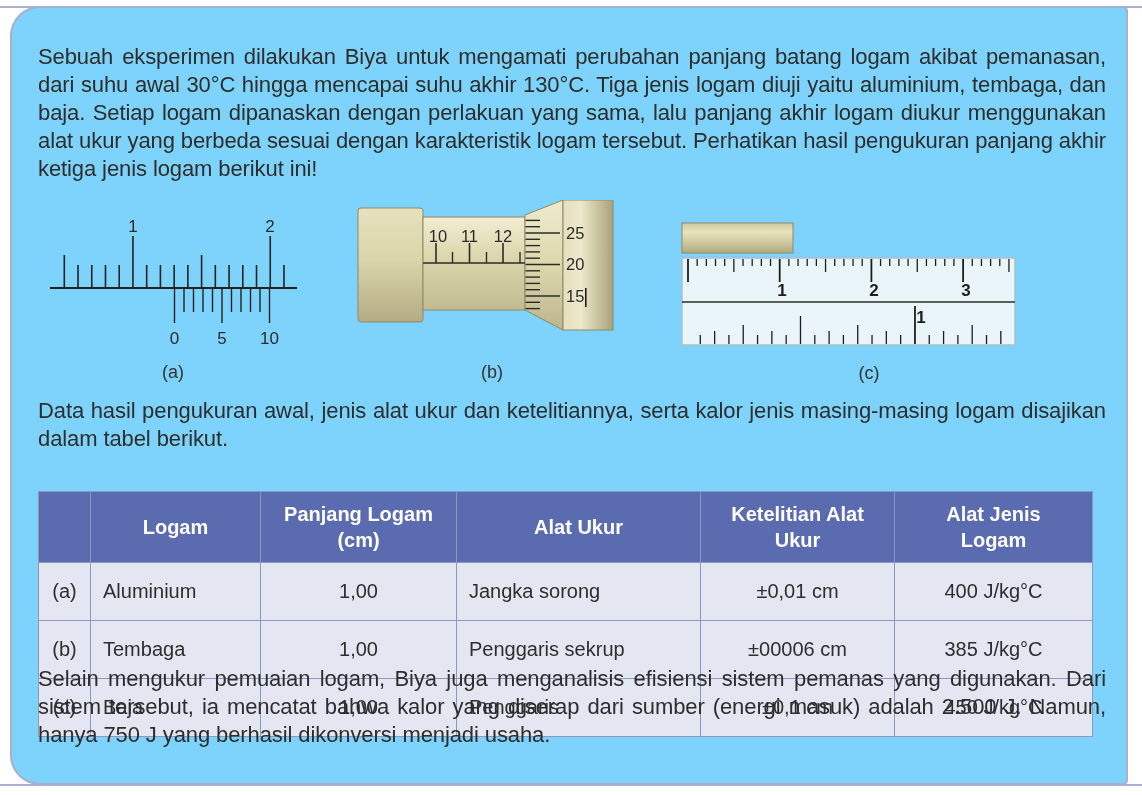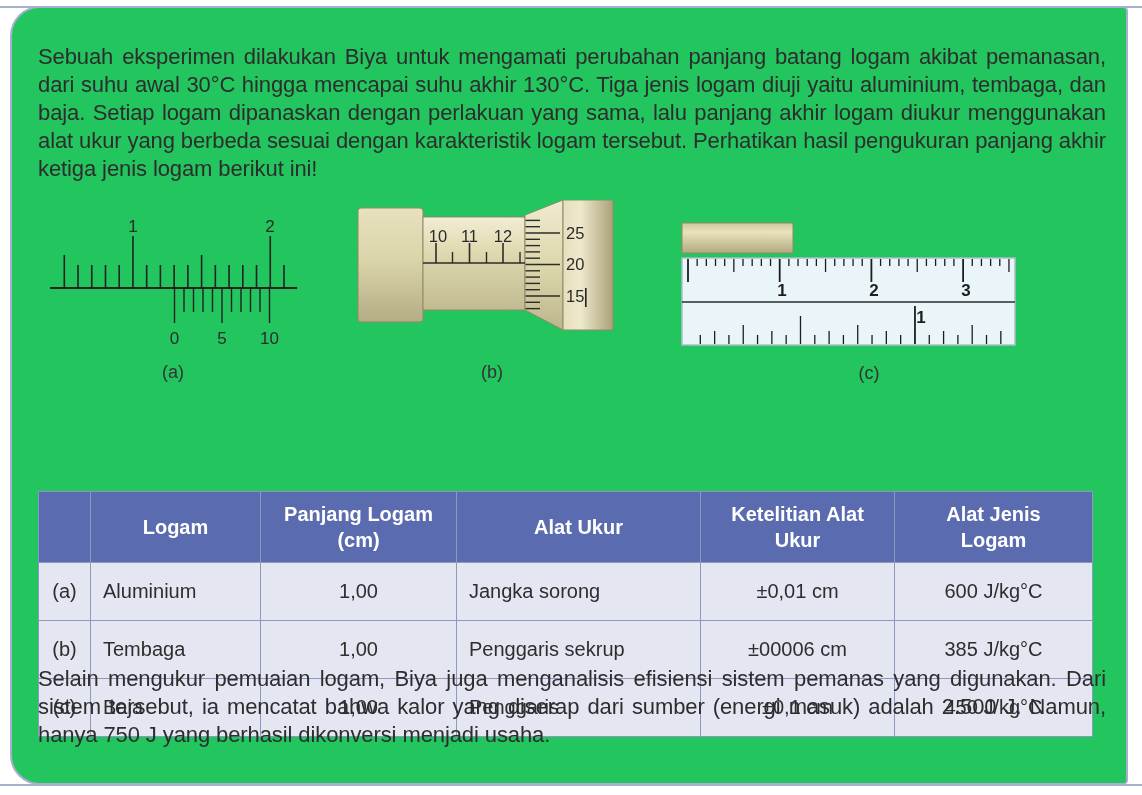--- a/index.html
+++ b/index.html
@@ -6,21 +6,21 @@
   body{
     width:1142px;height:795px;position:relative;background:#ffffff;
     font-family:"Liberation Sans","DejaVu Sans",sans-serif;
     color:#2e2e2e;overflow:hidden;
   }
   .rule{position:absolute;left:0;width:1142px;height:2px;background:#aab2cf;}
   .rule-top{top:6px;}
   .rule-bottom{top:784px;}
   .card{
     position:absolute;left:10px;top:6px;width:1114px;height:775px;
-    background:#22c55e;border:2px solid #a6afd0;
+    background:#7dd3fc;border:2px solid #a6afd0;
     border-radius:30px 5px 5px 30px;
   }
   .para{
     position:absolute;left:26px;width:1068px;margin:0;
     font-size:22px;line-height:28px;text-align:justify;
     letter-spacing:-0.1px;color:#2d2d2d;
   }
   .para-intro{top:35px;}
   .para-table-intro{top:389px;}
   .para-closing{top:657px;}
@@ -244,20 +244,21 @@
           <line x1="322.82" y1="124" x2="322.82" y2="111" stroke-width="1.3"></line>
         </g>
       <text class="svg-label-bold" x="104" y="76" text-anchor="middle">1</text>
       <text class="svg-label-bold" x="196" y="76" text-anchor="middle">2</text>
       <text class="svg-label-bold" x="288" y="76" text-anchor="middle">3</text>
       <text class="svg-label-bold" x="243" y="103" text-anchor="middle">1</text>
       <text class="svg-caption" x="191" y="159" text-anchor="middle">(c)</text>
     </svg>
   </div>
 
+  <p class="para para-table-intro">Data hasil pengukuran awal, jenis alat ukur dan ketelitiannya, serta kalor jenis masing-masing logam disajikan dalam tabel berikut.</p>
 
   <table class="data-table">
     <colgroup>
       <col style="width:52px">
         <col style="width:170px">
         <col style="width:196px">
       <col style="width:244px">
         <col style="width:194px">
         <col style="width:198px">
     </colgroup>
@@ -274,21 +275,21 @@
 Logam</th>
       </tr>
     </thead>
     <tbody>
       <tr>
         <td class="c">(a)</td>
         <td class="l">Aluminium</td>
         <td class="c">1,00</td>
         <td class="l">Jangka sorong</td>
         <td class="c">±0,01 cm</td>
-        <td class="c">600 J/kg°C</td>
+        <td class="c">400 J/kg°C</td>
       </tr>
       <tr>
         <td class="c">(b)</td>
         <td class="l">Tembaga</td>
         <td class="c">1,00</td>
         <td class="l">Penggaris sekrup</td>
         <td class="c">±00006 cm</td>
         <td class="c">385 J/kg°C</td>
       </tr>
       <tr>

